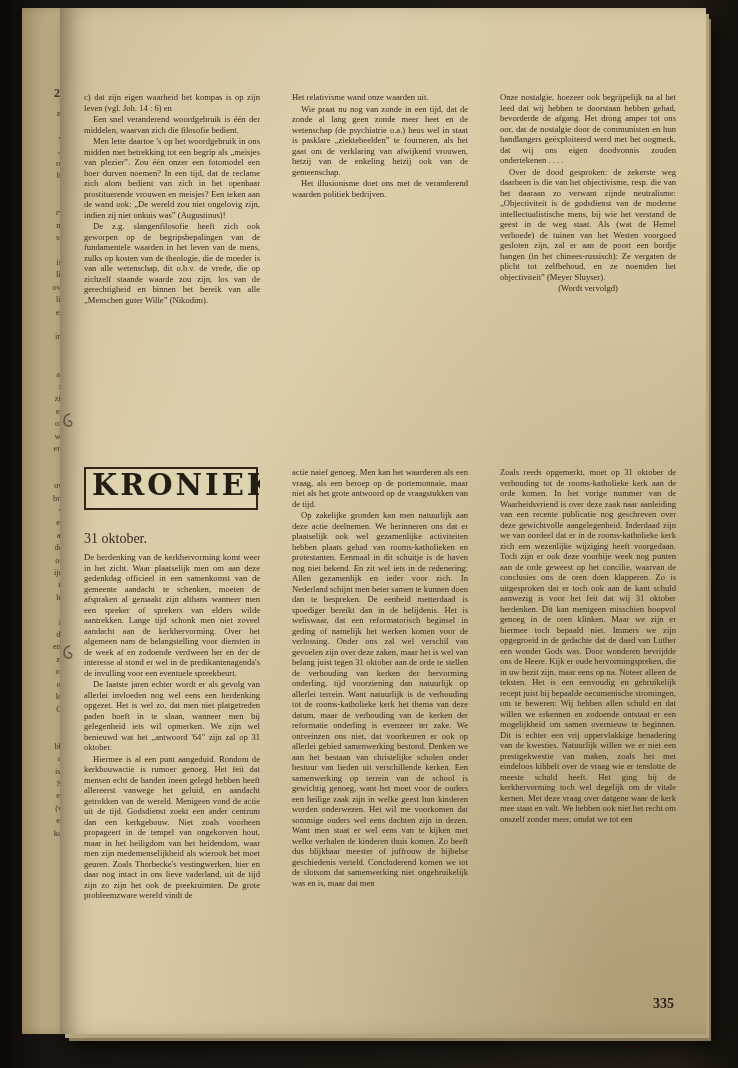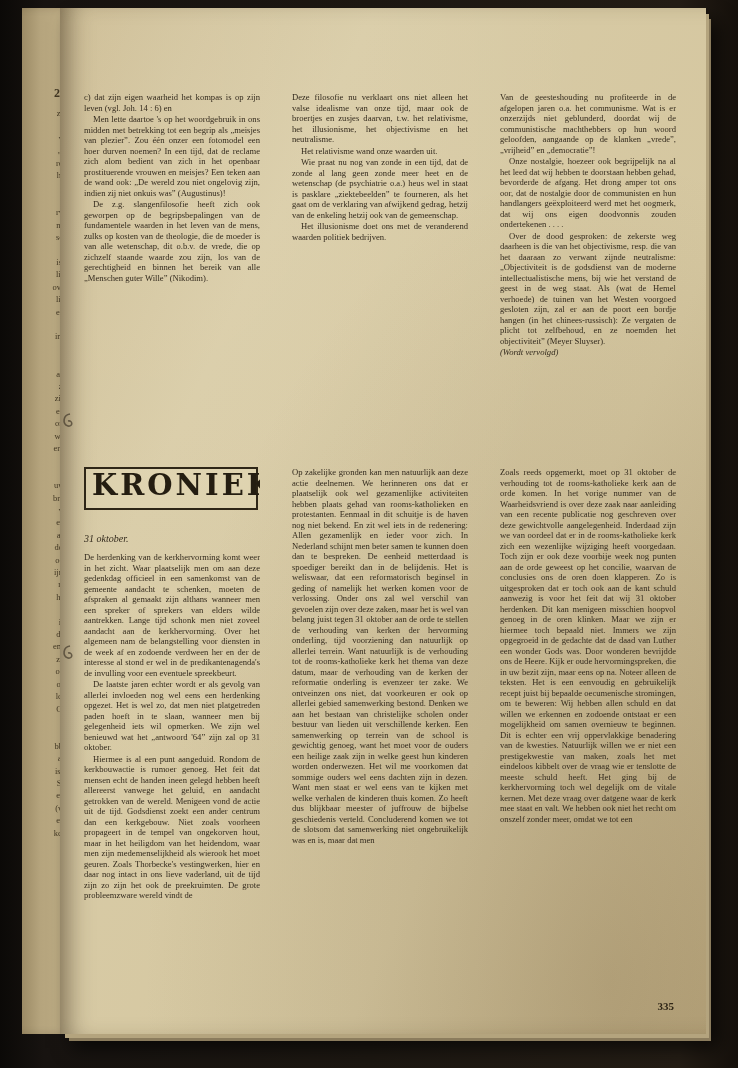--- a/index.html
+++ b/index.html
@@ -25,28 +25,28 @@
                    12px 14px 18px rgba(0,0,0,.65);
         overflow:hidden;}
   .content{position:absolute;left:24px;top:84px;right:30px;bottom:30px;color:#332a1d;}
   .cols{display:grid;grid-template-columns:repeat(3,1fr);column-gap:32px;}
   .col{font-size:8.6px;line-height:10.5px;text-align:justify;overflow:hidden;}
   .article .col{height:348px;}
   .kroniek{margin-top:27px;}
   .kroniek .col{height:566px;}
   .col p{margin:0 0 1px 0;}
   .col p + p{text-indent:9px;}
-  .closing{text-align:left;font-style:italic;margin-top:2px;}
+  .closing{text-align:center;margin-top:2px;}
   
   .kroniek-box{border:2px solid #2e2617;padding:11px 6px 10px 6px;margin:0 2px 24px 0;
         text-align:center;background:rgba(240,230,200,.25);}
   .kroniek-box span{font-family:"DejaVu Serif","Liberation Serif",serif;font-weight:bold;
         font-size:29px;letter-spacing:3px;color:#241d11;}
-  .date{font-style:italic;margin:0 0 8px 0 !important;font-size:10px;}
-  .page-num{position:absolute;right:32px;bottom:22px;font-size:11px;font-weight:bold;color:#2f2617;}
+  .date{margin:0 0 8px 0 !important;font-size:14px;}
+  .page-num{position:absolute;right:32px;bottom:22px;font-size:14px;font-weight:bold;color:#2f2617;}
   .ink{position:absolute;opacity:.75;}
   .ink1{left:0px;top:404px;}
   .ink2{left:0px;top:636px;}
 </style>
 </head>
 <body>
 
 <div class="scan">
 
   <div class="under-page">
@@ -121,52 +121,52 @@
     </svg>
     <svg class="ink ink2" width="16" height="18" viewBox="0 0 16 18">
       <path d="M10 2 C3 3 2 12 8 14 C13 15 13 8 8 9" fill="none" stroke="#4a4030" stroke-width="1.6"></path>
     </svg>
 
     <div class="content">
 
       <section class="article cols">
         <div class="col">
             <p>c) dat zijn eigen waarheid het kompas is op zijn leven (vgl. Joh. 14 : 6) en</p>
+            <p>Een snel veranderend woordgebruik is één der middelen, waarvan zich die filosofie bedient.</p>
             <p>Men lette daartoe 's op het woordgebruik in ons midden met betrekking tot een begrip als „meisjes van plezier”. Zou één onzer een fotomodel een hoer durven noemen? In een tijd, dat de reclame zich alom bedient van zich in het openbaar prostituerende vrouwen en meisjes? Een teken aan de wand ook: „De wereld zou niet ongelovig zijn, indien zij niet onkuis was” (Augustinus)!</p>
             <p>De z.g. slangenfilosofie heeft zich ook geworpen op de begripsbepalingen van de fundamentele waarden in het leven van de mens, zulks op kosten van de theologie, die de moeder is van alle wetenschap, dit o.b.v. de vrede, die op zichzelf staande waarde zou zijn, los van de gerechtigheid en binnen het bereik van alle „Menschen guter Wille” (Nikodim).</p>
           </div>
         <div class="col">
-            <p>Deze filosofie nu verklaart ons niet alleen het valse idealisme van onze tijd, maar ook de broertjes en zusjes daarvan, t.w. het relativisme, het illusionisme, het objectivisme en het neutralisme.</p>
             <p>Het relativisme wand onze waarden uit.</p>
-            <p>Wie praat nu nog van zonde in een tijd, dat de zonde al lang geen zonde meer heet en de wetenschap (de psychiatrie o.a.) heus wel in staat is pasklare „ziektebeelden” te fourneren, als het gaat om de verklaring van afwijkend gedrag, hetzij van de enkeling hetzij ook van de gemeenschap.</p>
+            <p>Wie praat nu nog van zonde in een tijd, dat de zonde al lang geen zonde meer heet en de wetenschap (de psychiatrie o.a.) heus wel in staat is pasklare „ziektebeelden” te fourneren, als het gaat om de verklaring van afwijkend vrouwen, hetzij van de enkeling hetzij ook van de gemeenschap.</p>
             <p>Het illusionisme doet ons met de veranderend waarden politiek bedrijven.</p>
           </div>
         <div class="col">
           <div>
-              <p>Van de geesteshouding nu profiteerde in de afgelopen jaren o.a. het communisme. Wat is er onzerzijds niet geblunderd, doordat wij de communistische machthebbers op hun woord geloofden, aangaande op de klanken „vrede”, „vrijheid” en „democratie”!</p>
               <p>Onze nostalgie, hoezeer ook begrijpelijk na al het leed dat wij hebben te doorstaan hebben gehad, bevorderde de afgang. Het drong amper tot ons oor, dat de nostalgie door de communisten en hun handlangers geëxploiteerd werd met het oogmerk, dat wij ons eigen doodvonnis zouden ondertekenen . . . .</p>
               <p>Over de dood gesproken: de zekerste weg daarheen is die van het objectivisme, resp. die van het daaraan zo verwant zijnde neutralisme: „Objectiviteit is de godsdienst van de moderne intellectualistische mens, bij wie het verstand de geest in de weg staat. Als (wat de Hemel verhoede) de tuinen van het Westen voorgoed gesloten zijn, zal er aan de poort een bordje hangen (in het chinees-russisch): Ze vergaten de plicht tot zelfbehoud, en ze noemden het objectiviteit” (Meyer Sluyser).</p>
             </div>
           <p class="closing">(Wordt vervolgd)</p>
         </div>
       </section>
 
       <section class="kroniek cols">
         <div class="col">
           <div class="kroniek-box">
             <span>KRONIEK</span>
           </div>
           <p class="date">31 oktober.</p>
           <div>
               <p>De herdenking van de kerkhervorming komt weer in het zicht. Waar plaatselijk men om aan deze gedenkdag officieel in een samenkomst van de gemeente aandacht te schenken, moeten de afspraken al gemaakt zijn althans wanneer men een spreker of sprekers van elders wilde aantrekken. Lange tijd schonk men niet zoveel aandacht aan de kerkhervorming. Over het algemeen nam de belangstelling voor diensten in de week af en zodoende verdween her en der de interesse al stond er wel in de predikantenagenda's de invulling voor een eventuele spreekbeurt.</p>
               <p>De laatste jaren echter wordt er als gevolg van allerlei invloeden nog wel eens een herdenking opgezet. Het is wel zo, dat men niet platgetreden paden hoeft in te slaan, wanneer men bij gelegenheid iets wil opmerken. We zijn wel benieuwd wat het „antwoord '64” zijn zal op 31 oktober.</p>
               <p>Hiermee is al een punt aangeduid. Rondom de kerkbouwactie is rumoer genoeg. Het feit dat mensen echt de handen ineen gelegd hebben heeft allereerst vanwege het geluid, en aandacht getrokken van de wereld. Menigeen vond de actie uit de tijd. Godsdienst zoekt een ander centrum dan een kerkgebouw. Niet zoals voorheen propageert in de tempel van ongekorven hout, maar in het heiligdom van het heidendom, waar men zijn medemenselijkheid als wierook het moet geuren. Zoals Thorbecke's vestingwerken, hier en daar nog intact in ons lieve vaderland, uit de tijd zijn zo zijn het ook de preekruimten. De grote probleemzware wereld vindt de</p>
             </div>
         </div>
         <div class="col">
+            <p>actie naief genoeg. Men kan het waarderen als een vraag, als een beroep op de portemonnaie, maar niet als het grote antwoord op de vraagstukken van de tijd.</p>
             <p>Op zakelijke gronden kan men natuurlijk aan deze actie deelnemen. We herinneren ons dat er plaatselijk ook wel gezamenlijke activiteiten hebben plaats gehad van rooms-katholieken en protestanten. Eenmaal in dit schuitje is de haven nog niet bekend. En zit wel iets in de redenering: Allen gezamenlijk en ieder voor zich. In Nederland schijnt men beter samen te kunnen doen dan te bespreken. De eenheid metterdaad is spoediger bereikt dan in de belijdenis. Het is weliswaar, dat een reformatorisch beginsel in geding of namelijk het werken komen voor de verlossing. Onder ons zal wel verschil van gevoelen zijn over deze zaken, maar het is wel van belang juist tegen 31 oktober aan de orde te stellen de verhouding van kerken der hervorming onderling, tijd voorziening dan natuurlijk op allerlei terrein. Want natuurlijk is de verhouding tot de rooms-katholieke kerk het thema van deze datum, maar de verhouding van de kerken der reformatie onderling is evenzeer ter zake. We ontveinzen ons niet, dat voorkeuren er ook op allerlei gebied samenwerking bestond. Denken we aan het bestaan van christelijke scholen onder bestuur van lieden uit verschillende kerken. Een samenwerking op terrein van de school is gewichtig genoeg, want het moet voor de ouders een heilige zaak zijn in welke geest hun kinderen worden onderwezen. Het wil me voorkomen dat sommige ouders wel eens dachten zijn in dezen. Want men staat er wel eens van te kijken met welke verhalen de kinderen thuis komen. Zo heeft dus blijkbaar meester of juffrouw de bijbelse geschiedenis verteld. Concluderend komen we tot de slotsom dat samenwerking niet ongebruikelijk was en is, maar dat men</p>
           </div>
         <div class="col">
             <p>Zoals reeds opgemerkt, moet op 31 oktober de verhouding tot de rooms-katholieke kerk aan de orde komen. In het vorige nummer van de Waarheidsvriend is over deze zaak naar aanleiding van een recente publicatie nog geschreven over deze gewichtvolle aangelegenheid. Inderdaad zijn we van oordeel dat er in de rooms-katholieke kerk zich een wezenlijke wijziging heeft voorgedaan. Toch zijn er ook deze voorbije week nog punten aan de orde geweest op het concilie, waarvan de conclusies ons de oren doen klapperen. Zo is uitgesproken dat er toch ook aan de kant schuld aanwezig is voor het feit dat wij 31 oktober herdenken. Dit kan menigeen misschien hoopvol genoeg in de oren klinken. Maar we zijn er hiermee toch bepaald niet. Immers we zijn opgegroeid in de gedachte dat de daad van Luther een wonder Gods was. Door wonderen bevrijdde ons de Heere. Kijk er oude hervormingspreken, die in uw bezit zijn, maar eens op na. Noteer alleen de teksten. Het is een eenvoudig en gebruikelijk recept juist bij bepaalde oecumenische stromingen, om te beweren: Wij hebben allen schuld en dat willen we erkennen en zodoende ontstaat er een mogelijkheid om samen overnieuw te beginnen. Dit is echter een vrij oppervlakkige benadering van de kwesties. Natuurlijk willen we er niet een prestigekwestie van maken, zoals het met eindeloos kibbelt over de vraag wie er tenslotte de meeste schuld heeft. Het ging bij de kerkhervorming toch wel degelijk om de vitale kernen. Met deze vraag over datgene waar de kerk mee staat en valt. We hebben ook niet het recht om onszelf zonder meer, omdat we tot een</p>
           </div>
       </section>
 
     </div>
 
     <div class="page-num">335</div>

